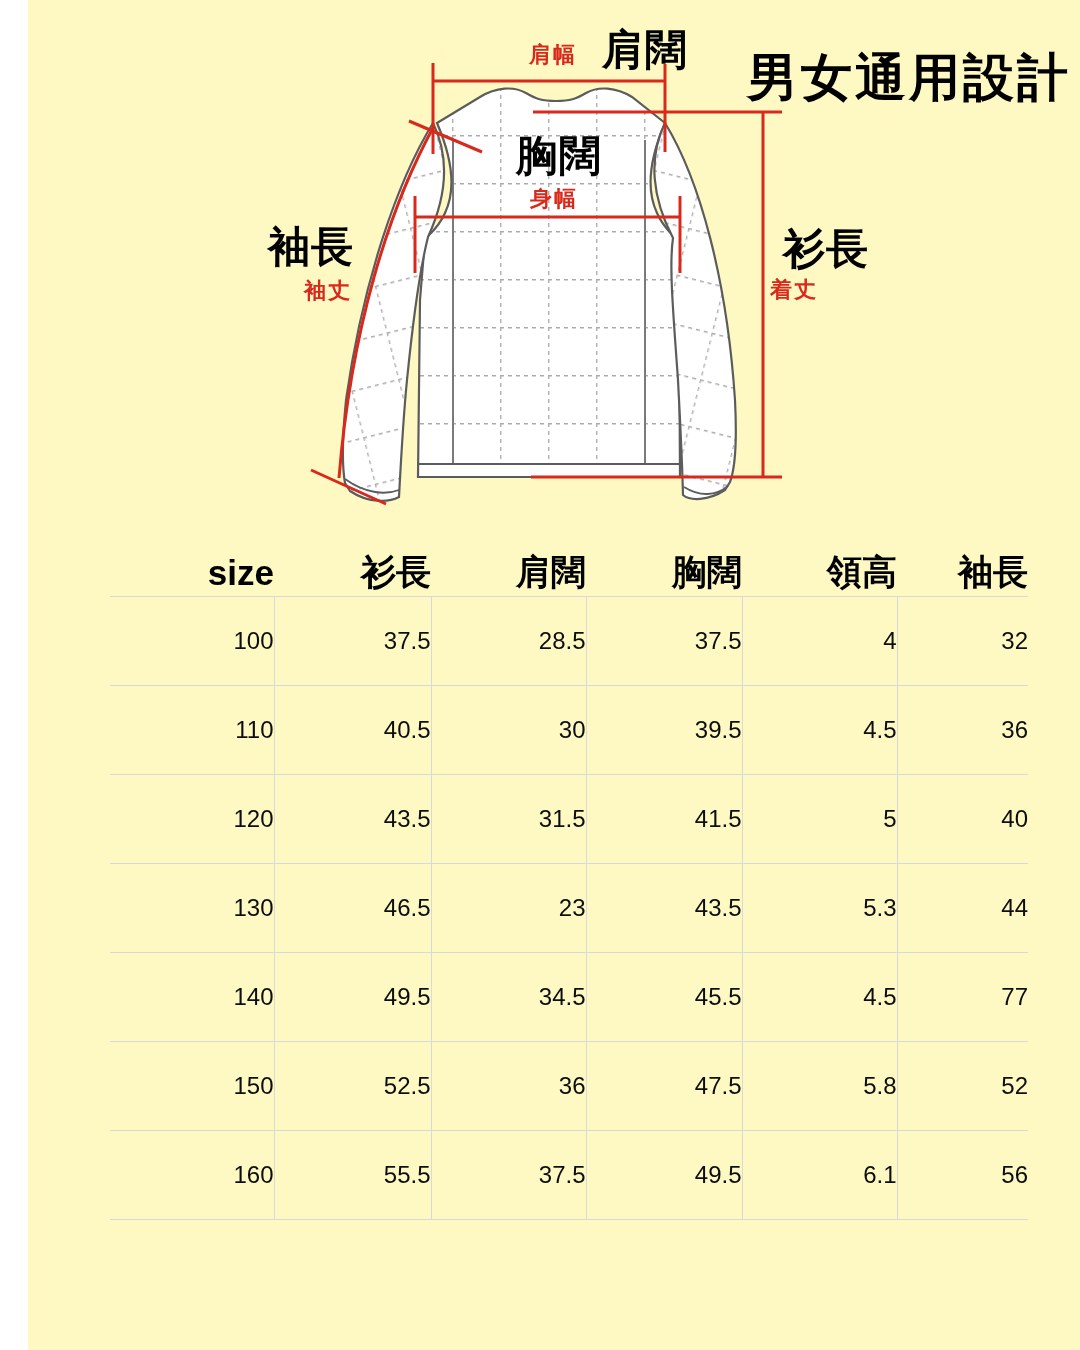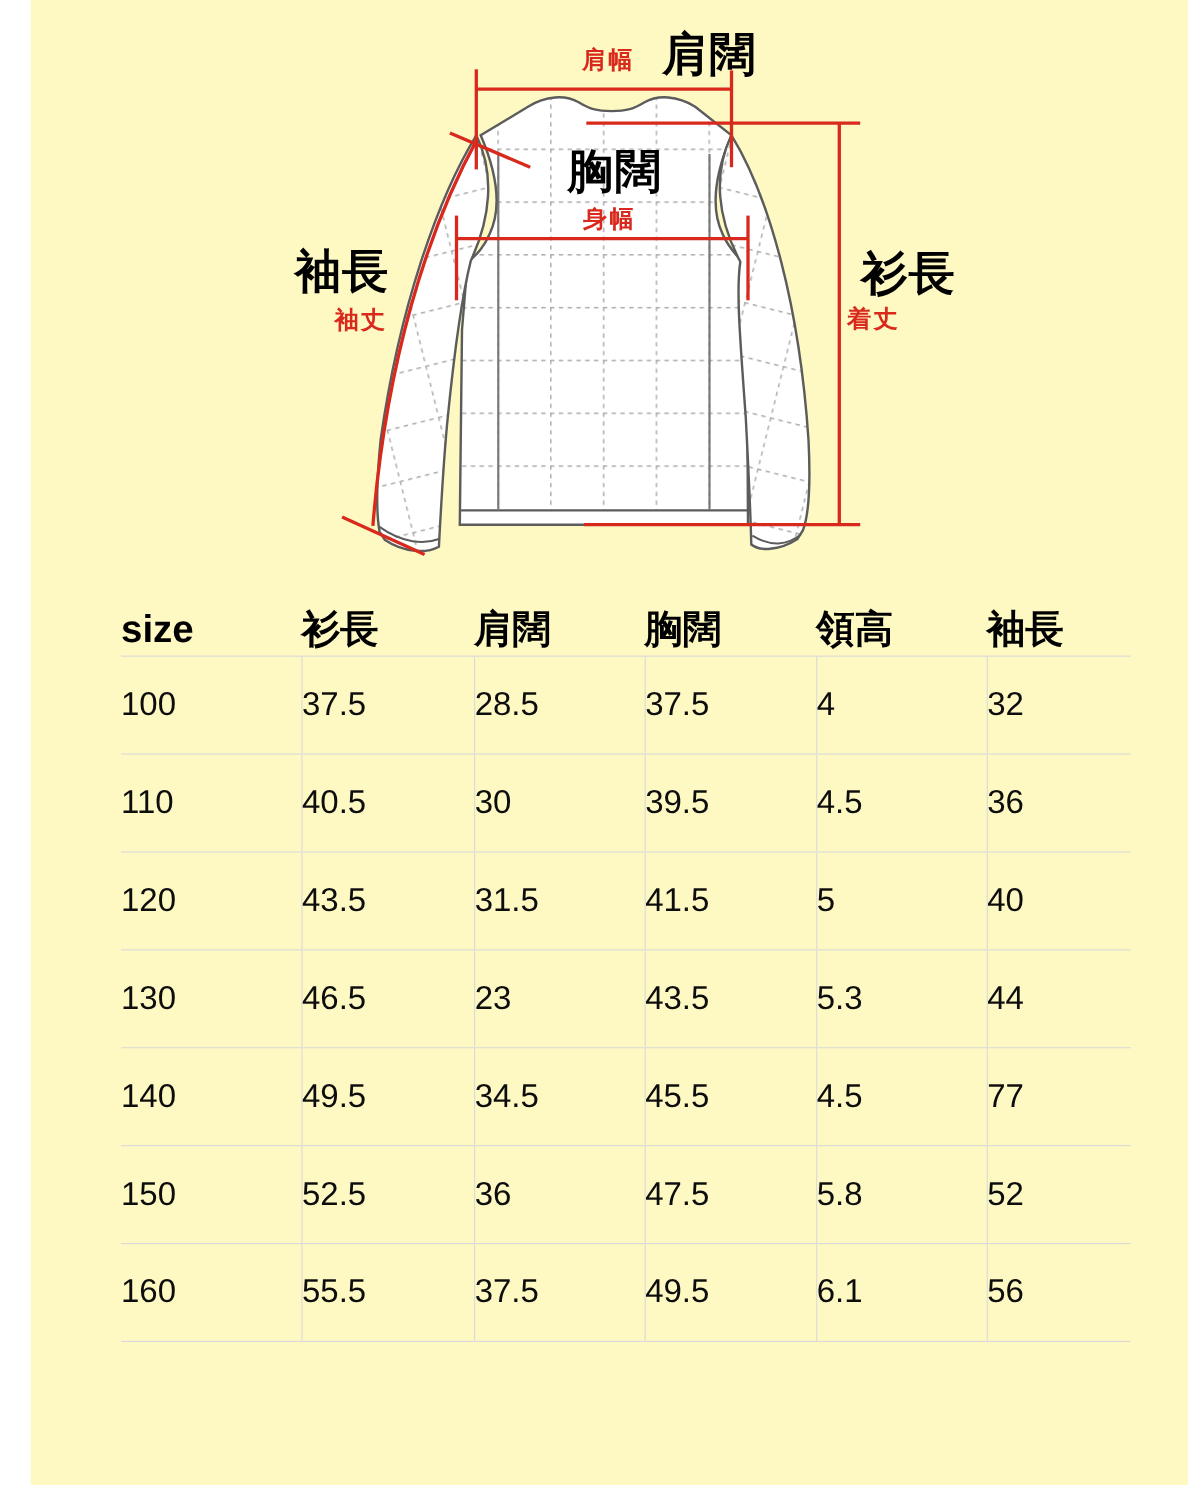--- a/index.html
+++ b/index.html
@@ -23,33 +23,33 @@
   .pos-sleeve-zh{left:240px;top:226px;}
   .pos-sleeve-jp{left:276px;top:280px;}
   .pos-length-zh{left:755px;top:228px;}
   .pos-length-jp{left:742px;top:279px;}
   
   .size-table{
     position:absolute;left:82px;top:549px;width:918px;
     border-collapse:collapse;table-layout:fixed;
   }
   .size-table td,.size-table th{
-    text-align:left;vertical-align:middle;padding:0;
+    text-align:right;vertical-align:middle;padding:0;
     font-weight:normal;
   }
   .size-table tr.primary th{
     height:43px;font-size:35px;font-weight:bold;color:#000;
     border-bottom:1px solid #d9d9d9;
   }
   .size-table tr.secondary td{
     height:88px;font-size:30px;color:#2e2e2e;
     border-bottom:1px solid #d9d9d9;
   }
   .size-table tr.data td{
-    height:88px;font-size:30px;color:#0d0d0d;
+    height:88px;font-size:24px;color:#0d0d0d;
     border-bottom:1px solid #d9d9d9;
   }
   .size-table tr.secondary td + td,
   .size-table tr.data td + td{
     border-left:1px solid #d9d9d9;
   }
 </style>
 </head>
 <body>
 
@@ -135,20 +135,21 @@
         <path d="M387,196 V273"></path>
         <path d="M652,196 V273"></path>
         <path d="M505,112 H754"></path>
         <path d="M735,112 V477"></path>
         <path d="M503,477 H754"></path>
       </g>
     </svg>
 
     <div class="lbl lbl-jp pos-shoulder-jp">肩幅</div>
     <div class="lbl lbl-zh pos-shoulder-zh">肩闊</div>
+    <div class="lbl lbl-title pos-title">男女通用設計</div>
     <div class="lbl lbl-zh pos-chest-zh">胸闊</div>
     <div class="lbl lbl-jp pos-chest-jp">身幅</div>
     <div class="lbl lbl-zh pos-sleeve-zh">袖長</div>
     <div class="lbl lbl-jp pos-sleeve-jp">袖丈</div>
     <div class="lbl lbl-zh pos-length-zh">衫長</div>
     <div class="lbl lbl-jp pos-length-jp">着丈</div>
   </div>
 
   <table class="size-table">
     <colgroup>

